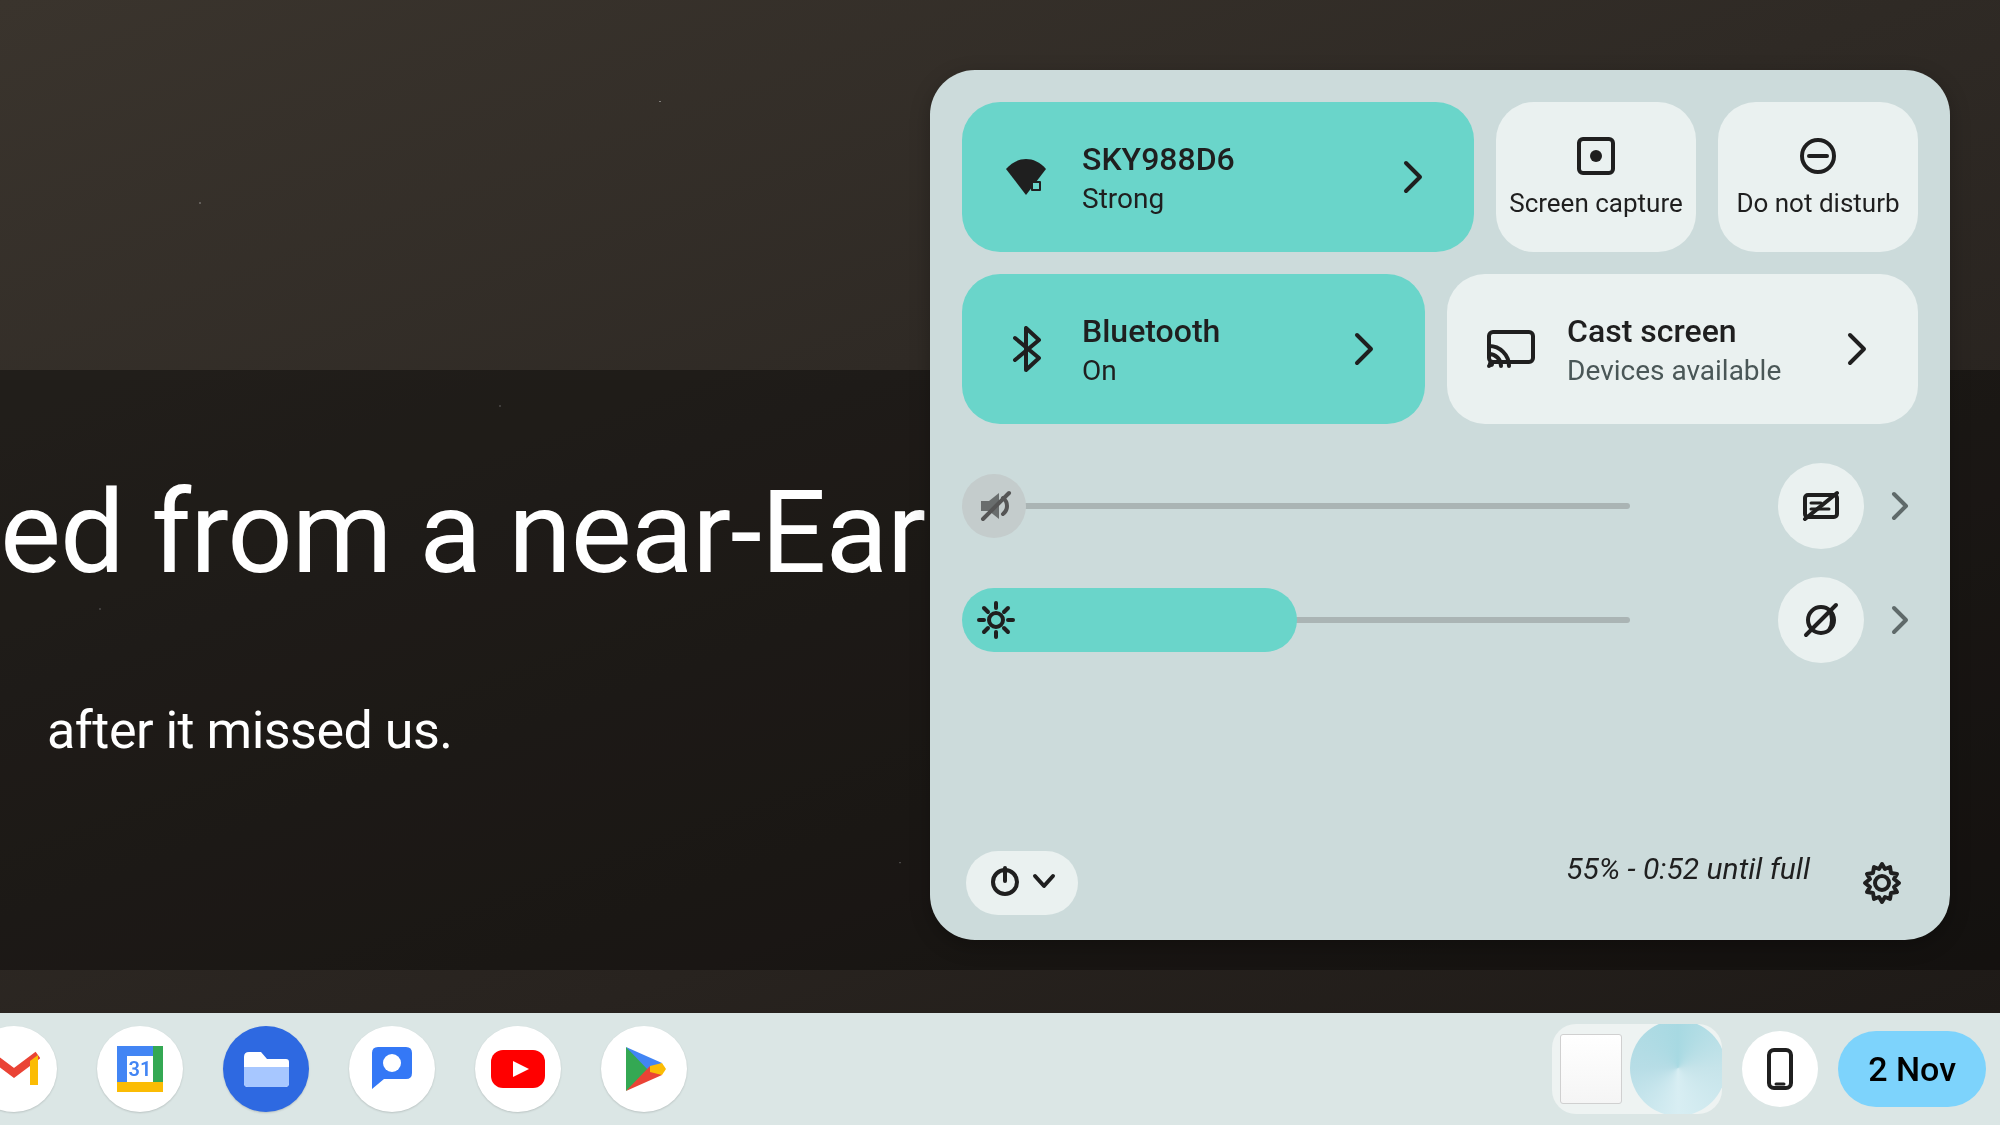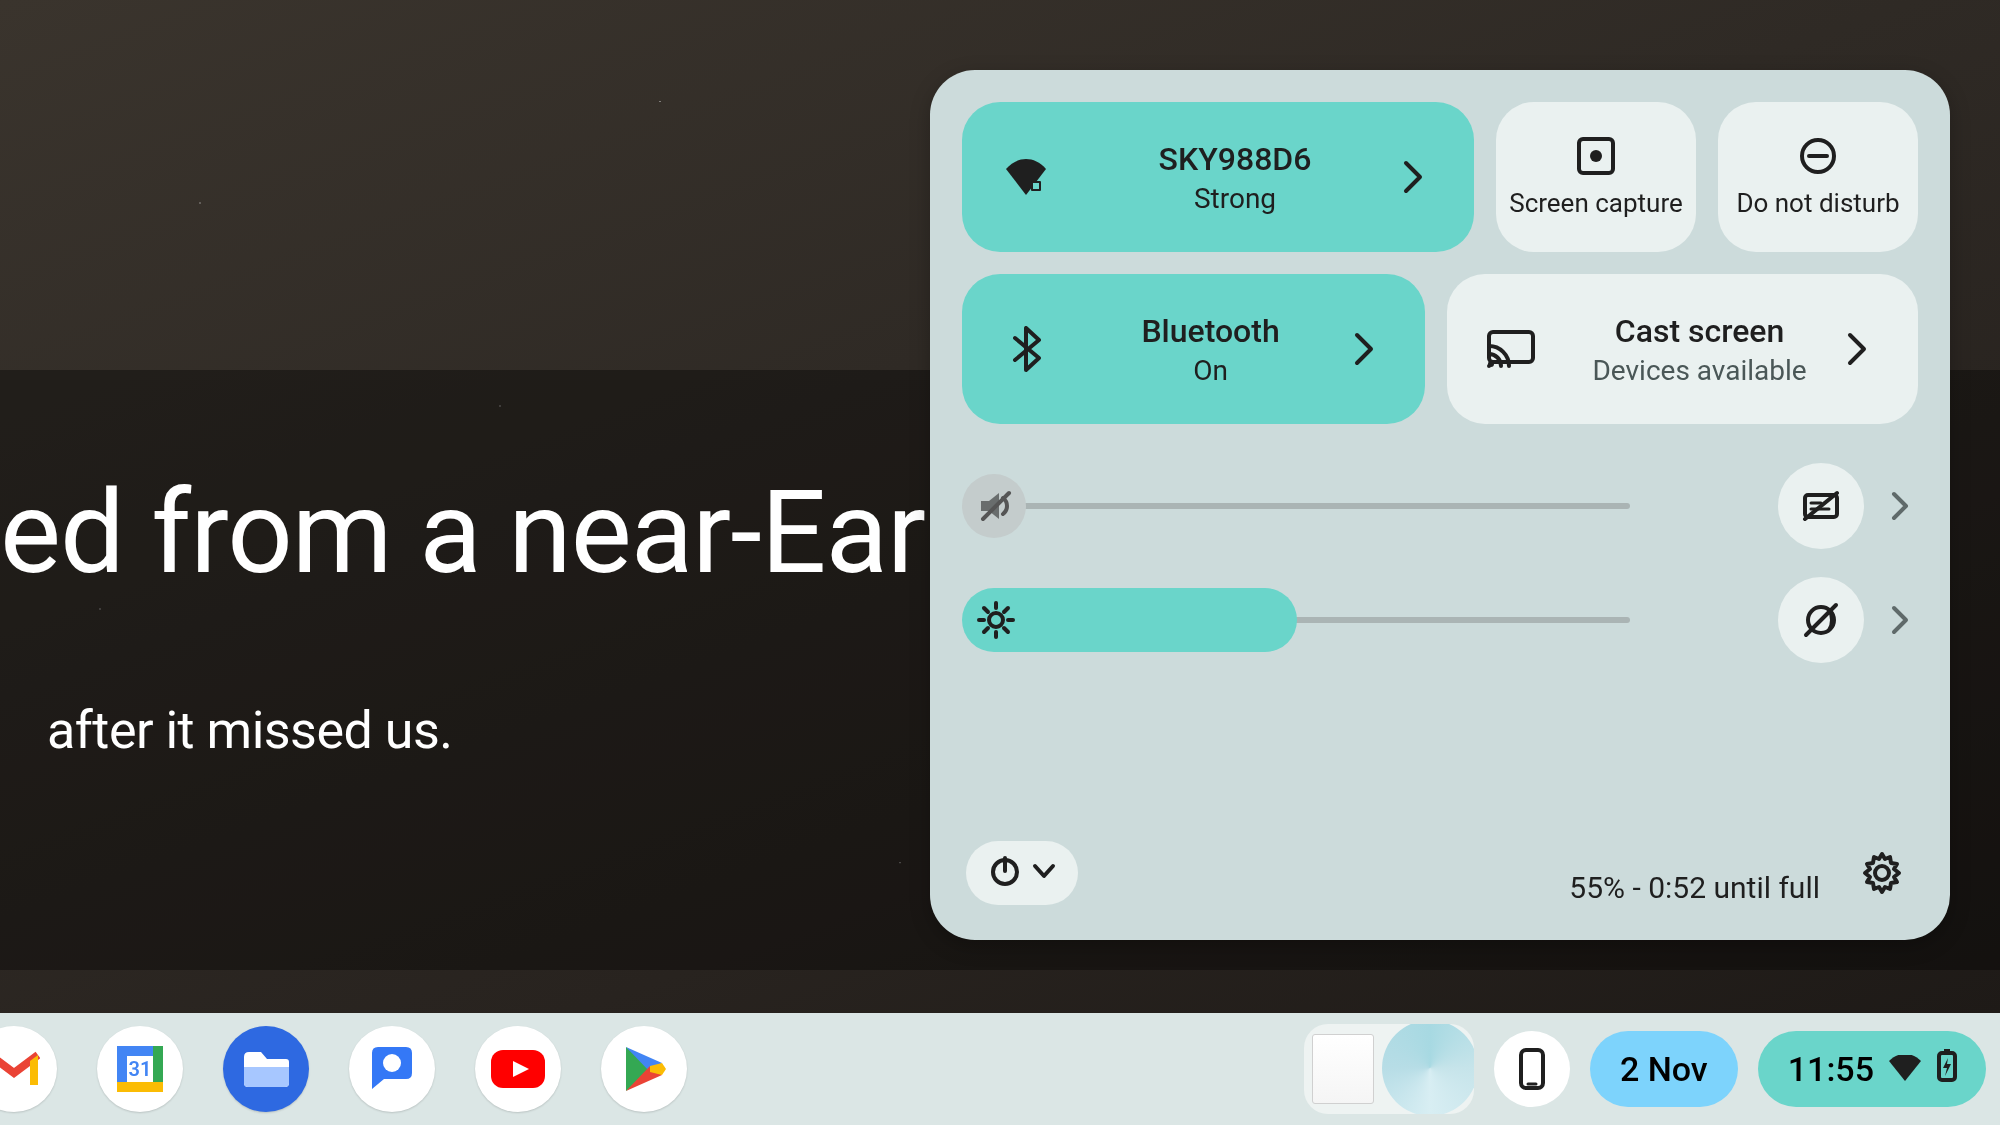--- a/index.html
+++ b/index.html
@@ -53,21 +53,21 @@
     position:relative;
     background:#eaf1f0;
     color:#1f1f1f;
     cursor:pointer;
   }
   .tile.active { background:#6ad5ca; }
   .tile.wide { flex:1; padding:0 36px 0 36px; }
   .tile.small { width:200px; flex-direction:column; justify-content:center; align-items:center; padding:0 10px; text-align:center; }
   .tile svg { display:block; }
   .tile .icon-slot { width:56px; display:flex; justify-content:center; }
-  .tile .text-slot { margin-left:28px; flex:1;text-align:center; }
+  .tile .text-slot { margin-left:28px; flex:1; }
   .tile .title { font-size:32px; font-weight:500; }
   .tile .sub { font-size:28px; color:#333; margin-top:4px; }
   .tile.active .sub { color:#1f1f1f; }
   .tile .chev { width:50px; display:flex; justify-content:center; }
   .tile.small .lbl { font-size:26px; margin-top:10px; line-height:1.25; }
 
   
   .slider-block { margin-top:50px; }
   .slider-row { display:flex; align-items:center; gap:18px; height:64px; margin-bottom:50px; }
   .slider-wrap { position:relative; height:64px; border-radius:32px; background:transparent; width:700px; }
@@ -79,21 +79,21 @@
   .vol .slider-fill { width:64px; background:#c4cccc; }
   .bri .slider-fill { width:335px; background:#6ad5ca; }
   .side-btn {
     width:86px; height:86px; background:#eaf1f0; border-radius:50%;
     display:flex; align-items:center; justify-content:center; cursor:pointer;
     flex:none;
   }
   .side-chev { width:36px; display:flex; justify-content:center; color:#5f6a6a; cursor:pointer; }
 
   
-  .qs-foot { margin-top:auto; display:flex; align-items:flex-end; height:64px; gap:12px; padding:0 4px 10px 4px; }
+  .qs-foot { margin-top:auto; display:flex; align-items:flex-start; height:64px; gap:22px; padding:0 4px 10px 4px;font-style:italic; }
   .power-pill { background:#eaf1f0; border-radius:34px; height:64px; padding:0 22px; display:flex; align-items:center; gap:10px; cursor:pointer; }
   .battery-text { margin-left:auto; font-size:30px; color:#1f1f1f; margin-right:18px; }
   .gear { width:64px; height:64px; display:flex; align-items:center; justify-content:center; cursor:pointer; }
 
   
   .shelf {
     position:absolute; left:0; right:0; bottom:0; height:112px;
     background:#dbe6e5; display:flex; align-items:center; padding:4px 14px;
   }
   .app-icon {
@@ -369,29 +369,14 @@
     <div class="holding-space"></div>
     <div class="phone-icon">
       <svg width="28" height="44" viewBox="0 0 28 44">
           <rect x="3" y="3" width="22" height="38" rx="5" class="stroke"></rect>
           <line x1="10" y1="37" x2="18" y2="37" class="stroke-thin"></line>
         </svg>
     </div>
     <div class="chip solid">
       <span>2 Nov</span>
     </div>
-    <div class="chip status">
-      <span>11:55</span>
-      <span>
-        <svg width="34" height="26" viewBox="0 0 34 26">
-            <path class="fillblk" d="M17 26 L1 6 C6 1 11 -1 17 -1 C23 -1 28 1 33 6 Z"></path>
-          </svg>
-      </span>
-      <span>
-        <svg width="22" height="34" viewBox="0 0 22 34">
-            <rect x="3" y="5" width="16" height="27" rx="3" class="stroke"></rect>
-            <rect x="8" y="1" width="6" height="4" class="fillblk"></rect>
-            <path d="M12 10 L7 20 H11 L9 28 L15 16 H11 Z" class="fillblk"></path>
-          </svg>
-      </span>
-    </div>
   </div>
 </div>
 
 </body></html>

